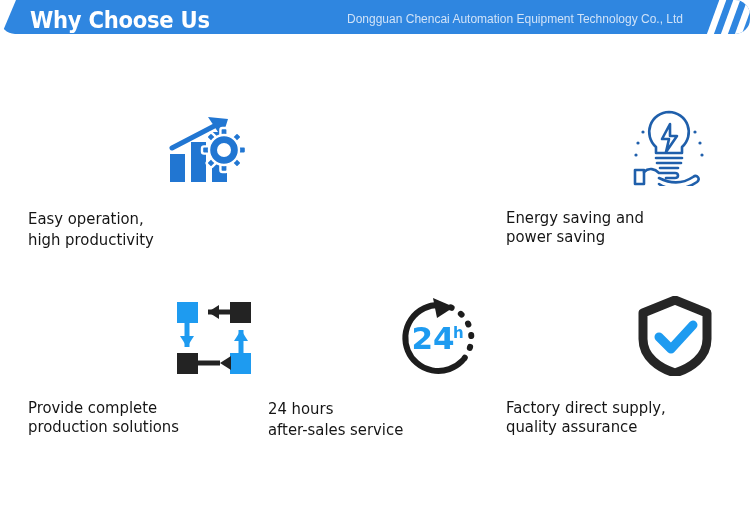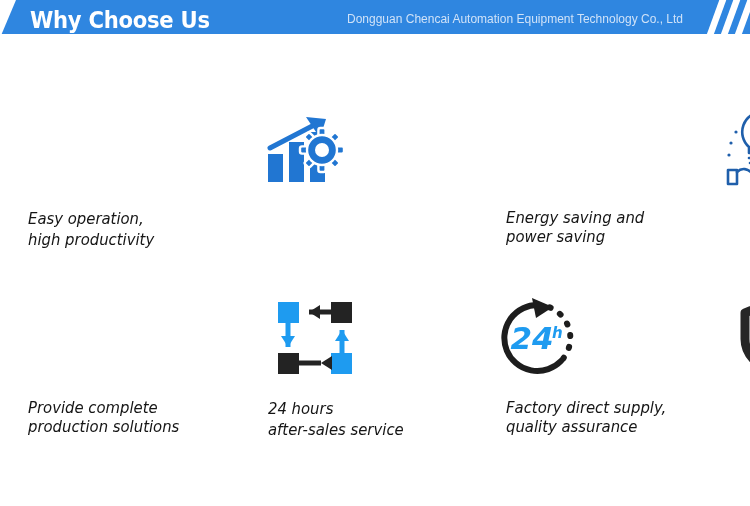--- a/index.html
+++ b/index.html
@@ -16,20 +16,21 @@
   }
 
   
   #header-bar {
     position: absolute;
     left: 0;
     top: 0;
     width: 750px;
     height: 34px;
     overflow: hidden;
+    border-radius: 15px;
   }
   #header-shape {
     position: absolute;
     left: 0;
     top: 0;
     width: 750px;
     height: 38px;
     background: #2f86e0;
     -webkit-clip-path: polygon(16px 0, 750px 0, 750px 38px, 0 38px);
     clip-path: polygon(16px 0, 750px 0, 750px 38px, 0 38px);
@@ -78,31 +79,30 @@
     position: absolute;
     left: 0;
     top: 38px;
     width: 750px;
     height: 468px;
   }
   .feature-cell {
     position: absolute;
     width: 250px;
     height: 190px;
-    font-style: italic;
   }
   .feature-icon {
     position: absolute;
-    left: 16px;
+    left: 0;
     top: 62px;
     width: 250px;
     height: 86px;
     display: flex;
     align-items: flex-end;
-    justify-content: flex-end;
+    justify-content: center;
   }
   .feature-icon svg { display: block; }
   .feature-label {
     position: absolute;
     left: 0;
     top: 170px;
     width: 250px;
     color: #151515;
     font-family: "DejaVu Sans", sans-serif;
     font-size: 16.5px;

